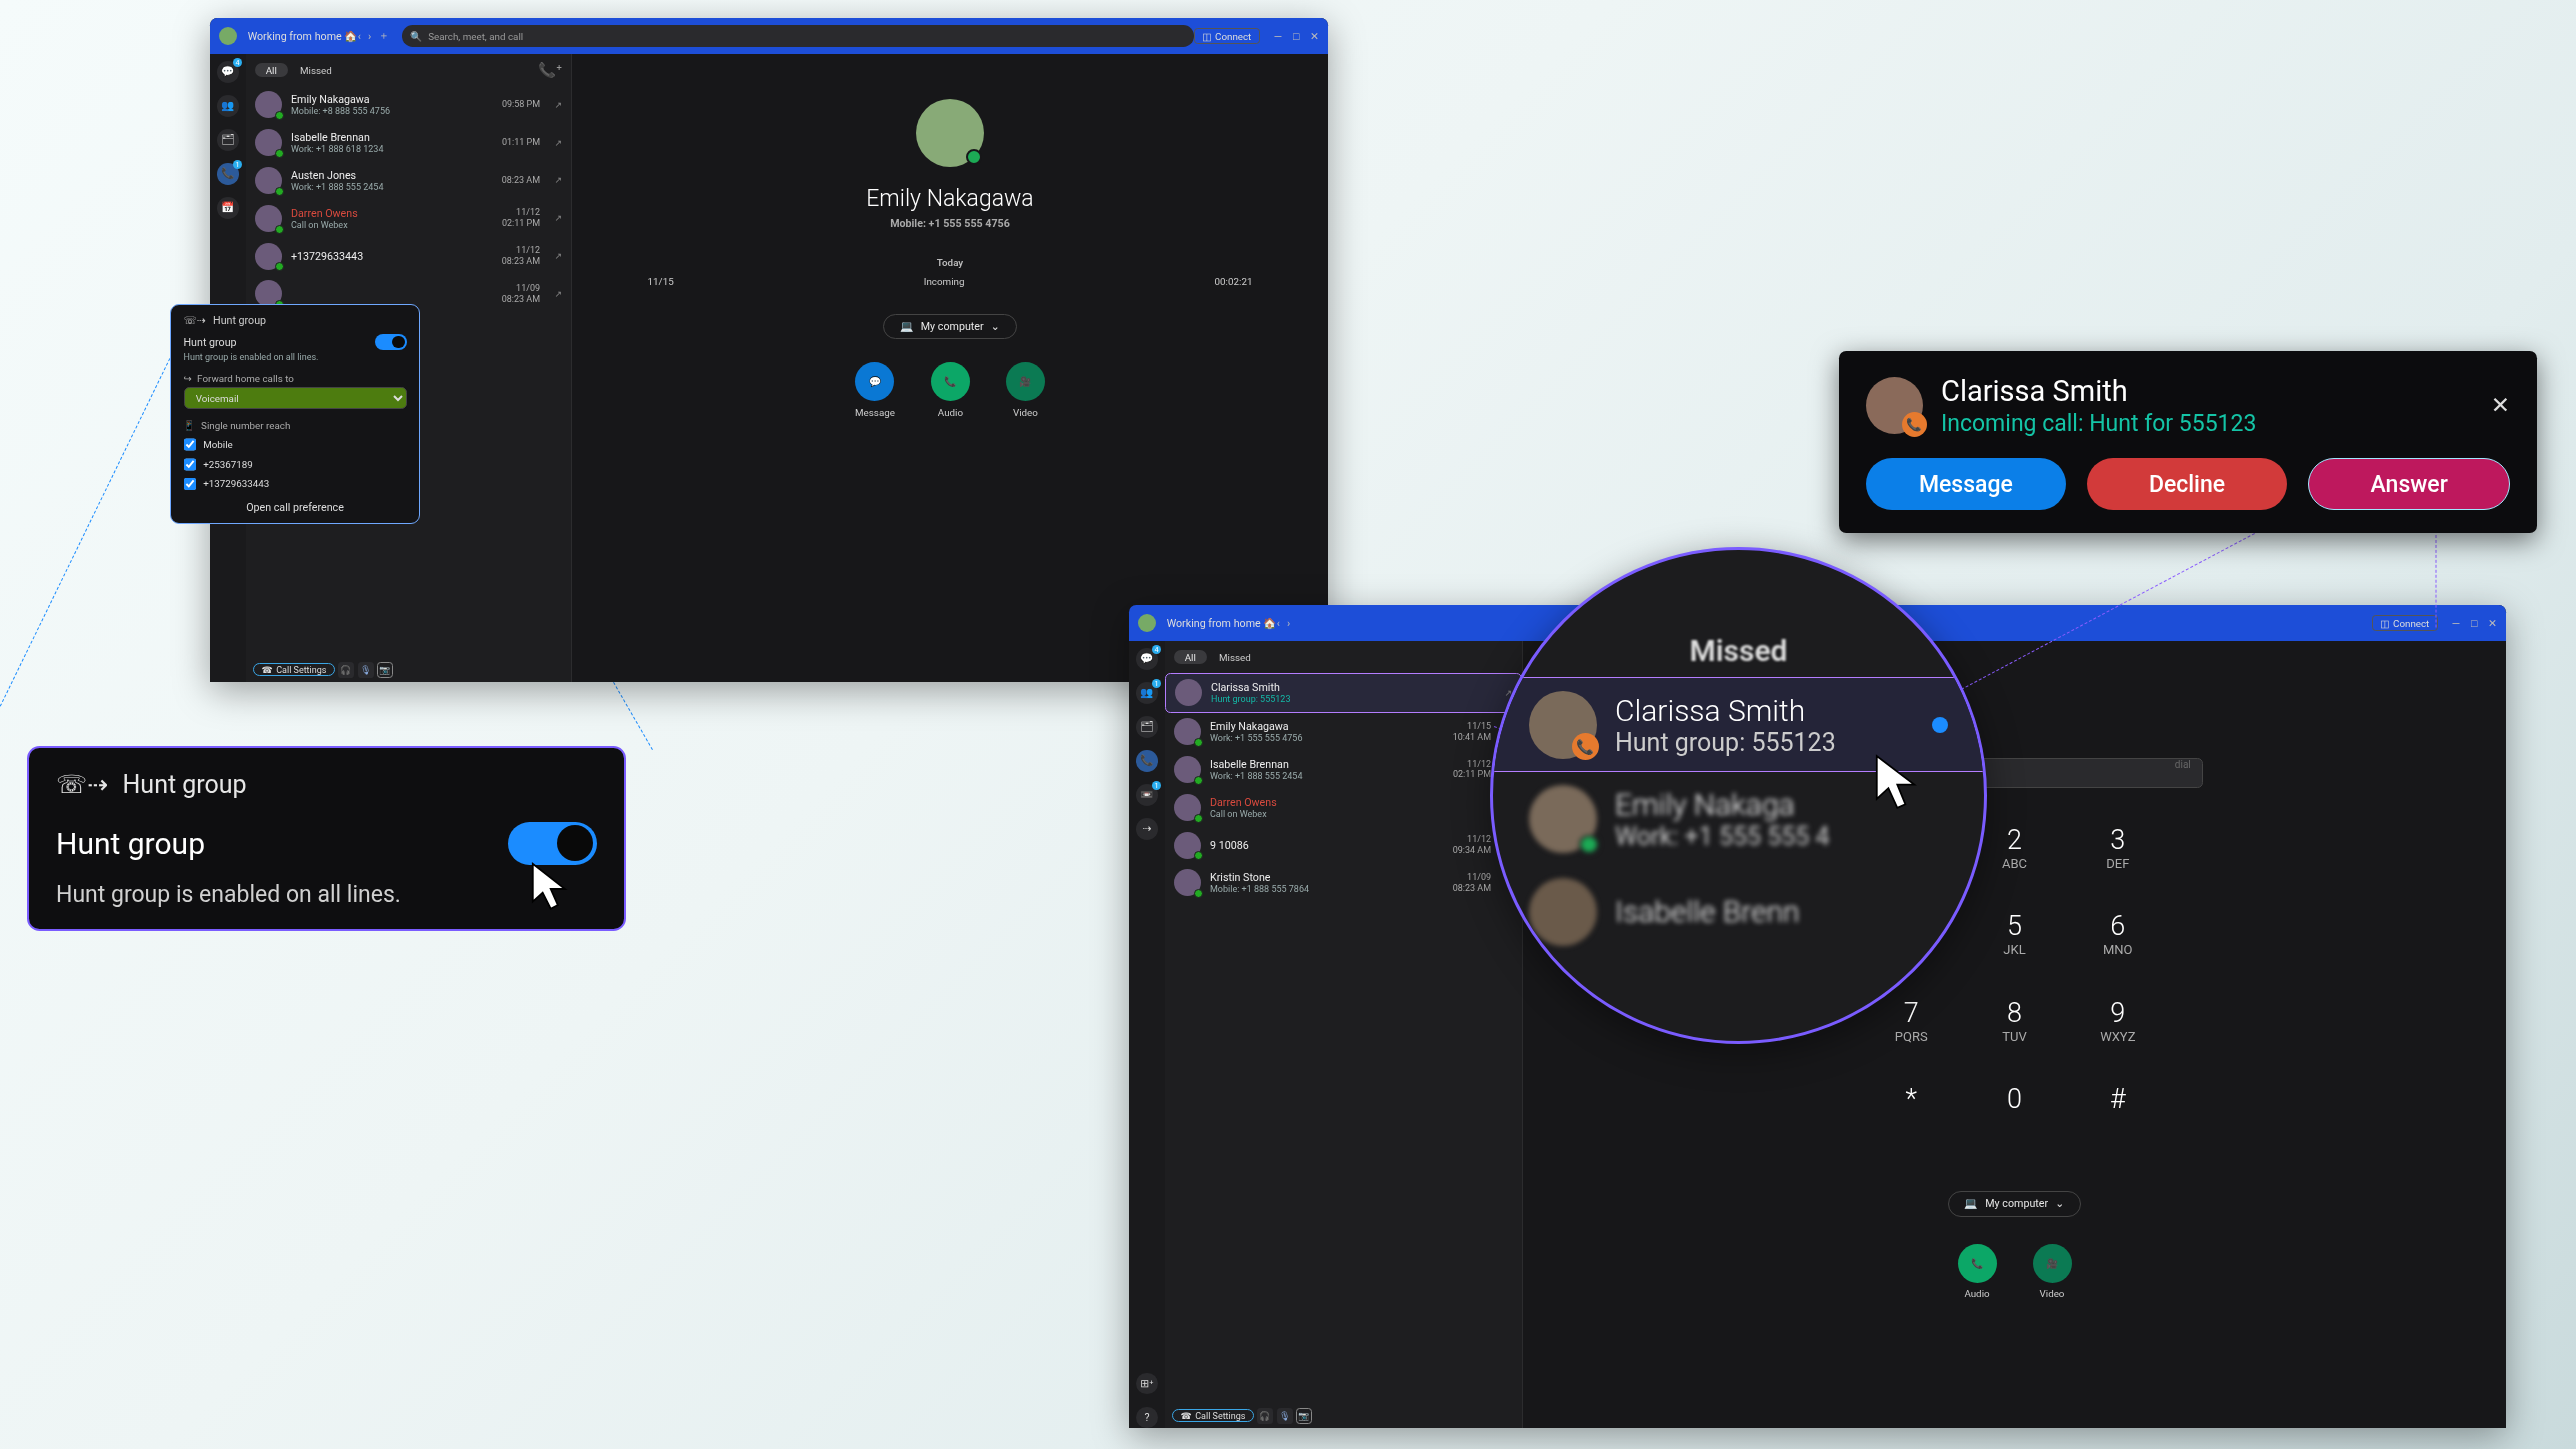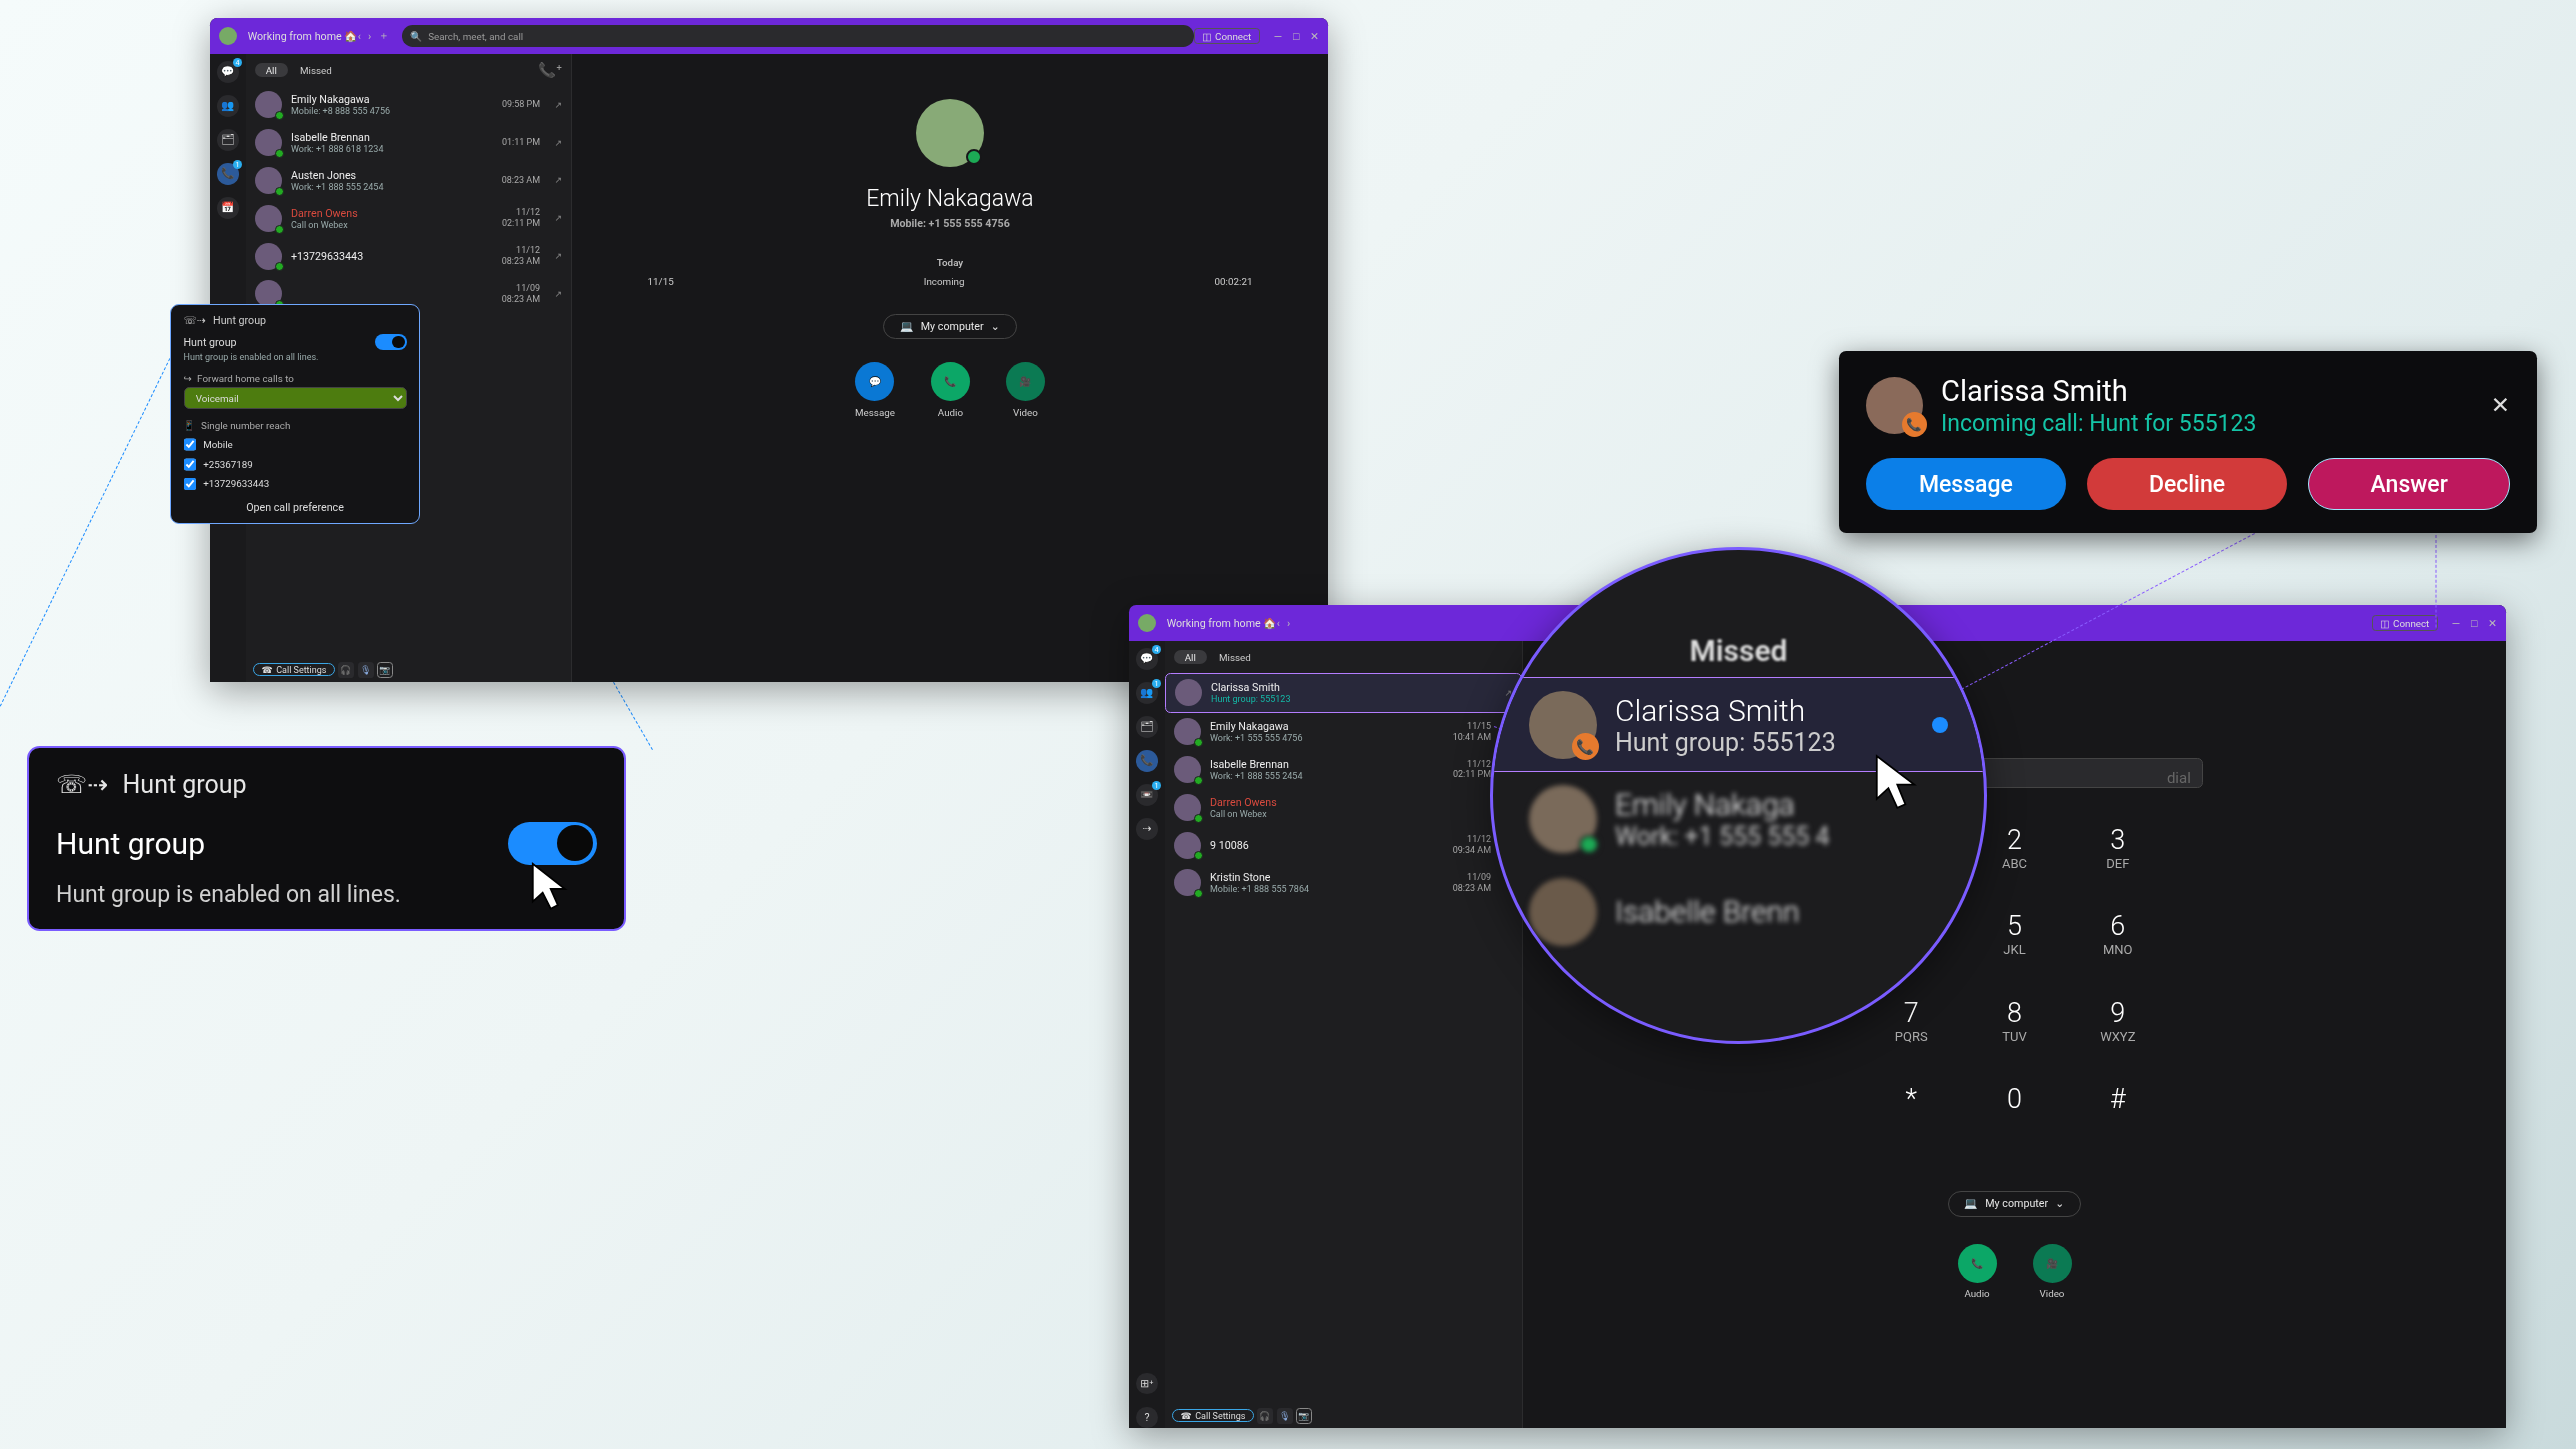--- a/index.html
+++ b/index.html
@@ -10,21 +10,21 @@
   }
   .window {
     position: absolute;
     background: #1a1a1c;
     border-radius: 7.2px;
     color: #e6e6e6;
     box-shadow: 0 9px 36px rgba(0,0,0,.35);
   }
   
   #w1 { left: 210px; top: 18px; width: 1118px; height: 664px; }
-  .titlebar { display:flex; align-items:center; height:36px; padding:0 9px; background:#6d28d9; border-radius:7.2px 7.2px 0 0; font-size:10.7px; color:#ddd;}
+  .titlebar { display:flex; align-items:center; height:36px; padding:0 9px; background:#1d4ed8; border-radius:7.2px 7.2px 0 0; font-size:10.7px; color:#ddd;}
   .titlebar .avatar { width:18px;height:18px;border-radius:50%;background:#7a6;}
   .titlebar .status-text{margin-left:10.7px;}
   .navarrows{margin-left:auto;display:flex;gap:7.2px;align-items:center;color:#bbb;}
   .navarrows span{cursor:pointer;}
   .searchbar{margin-left:12.5px;flex:1;display:flex;align-items:center;background:#2a2a2d;border-radius:10.7px;height:21.5px;padding:0 9px;color:#999;font-size:9.8px;gap:5.4px;}
   .winbtns{margin-left:14.3px;display:flex;gap:10.7px;color:#bbb;}
   .connect{border:0.9px solid #555;border-radius:3.6px;padding:1.8px 7.2px;font-size:9.8px;display:flex;align-items:center;gap:3.6px;}
   .body{display:flex;height:calc(100% - 36px);}
   .iconcol{width:36px;background:#1a1a1c;display:flex;flex-direction:column;align-items:center;padding-top:7.2px;gap:12.5px;}
   .iconcol .ic{width:21.5px;height:21.5px;border-radius:50%;background:#2a2a2d;position:relative;display:flex;align-items:center;justify-content:center;color:#ddd;font-size:10.7px;}
@@ -81,21 +81,21 @@
   .bigtoggle{width:89px;height:43px;border-radius:21.5px;background:#1b8cff;position:relative;}
   .bigtoggle::after{content:"";position:absolute;right:3.6px;top:3.6px;width:36px;height:36px;border-radius:50%;background:#090909;}
   .zoom1 .desc{font-size:23px;color:#d0d0d0;margin-top:16px;}
   .cursor1{position:absolute;left:531px;top:862px;}
   
   .dash{position:absolute;border-top:1.8px dashed #1b8cff;transform-origin:left center;}
   
   #w2 { left:1129px; top:605px; width:1377px; height:823px; }
   #w2 .calllist{width:358px;}
   #w2 .main{justify-content:flex-start;align-items:center;}
-  .dialinput{margin-top:72px;width:376px;height:30px;background:#2a2a2d;border-radius:5.4px;border:0.9px solid #444;color:#888;display:flex;align-items:flex-end;padding:0 10.7px;font-size:15px;}
+  .dialinput{margin-top:72px;width:376px;height:30px;background:#2a2a2d;border-radius:5.4px;border:0.9px solid #444;color:#888;display:flex;align-items:flex-start;padding:0 10.7px;font-size:10px;}
   .dialpad{margin-top:36px;display:grid;grid-template-columns:repeat(3,89px);grid-auto-rows:72px;gap:14.3px;color:#fff;text-align:center;}
   .key .n{font-size:27px;font-weight:300;} .key .l{font-size:13px;color:#aaa;}
   #w2 .device{margin-top:36px;}
   #w2 .actionrow{margin-top:27px;}
   #w2 .footer{left:0;}
   
   .zoomcircle{position:absolute;left:1490px;top:547px;width:497px;height:497px;border-radius:50%;background:#1c1c1e;border:3.6px solid #7a5cff;overflow:hidden;display:flex;flex-direction:column;justify-content:center;box-shadow:0 9px 36px rgba(0,0,0,.4);}
   .zoomcircle .title{text-align:center;font-size:30px;color:#ddd;font-weight:600;filter:blur(0.9px);margin-bottom:9px;}
   .zoomcircle .entry{display:flex;align-items:center;gap:18px;padding:12.5px 36px;}
   .zoomcircle .entry.sel{border-top:1.8px solid #b47dff;border-bottom:1.8px solid #b47dff;background:#242438;}

